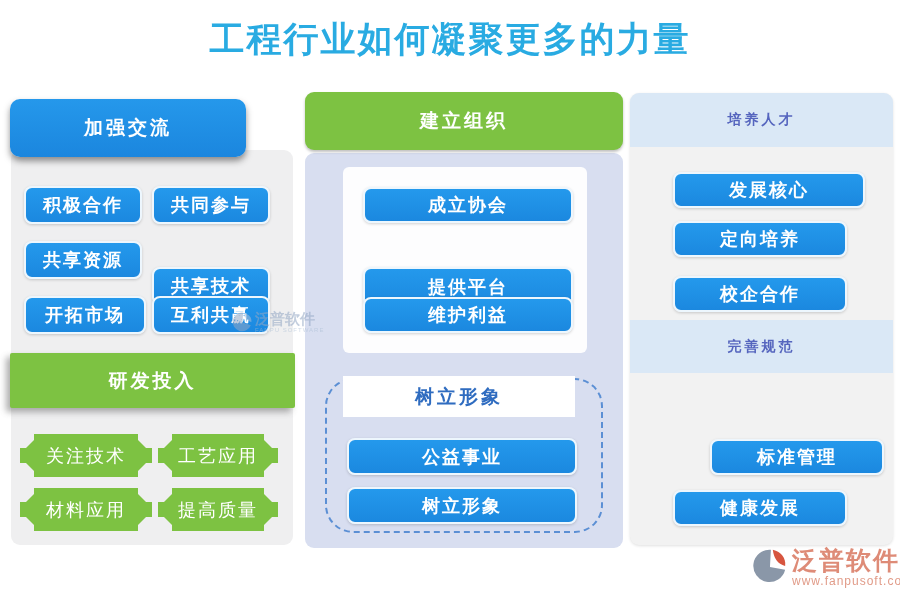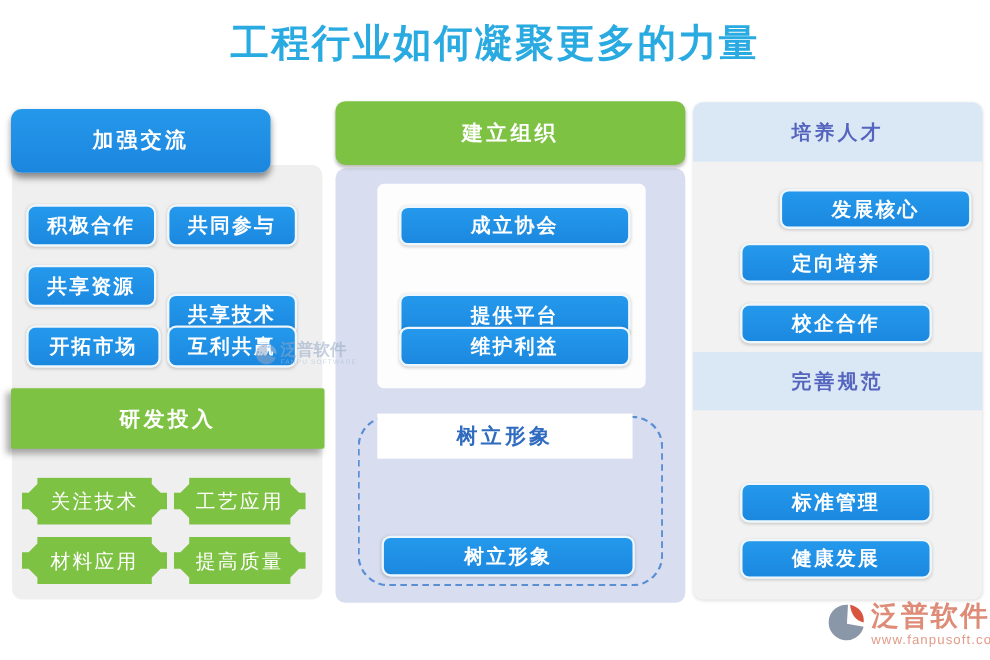--- a/index.html
+++ b/index.html
@@ -54,21 +54,21 @@
     border:2px dashed #5B8FD4;border-radius:28px;box-sizing:border-box;}
   .dashed-title{position:absolute;left:343px;top:376px;width:232px;height:41px;
     background:#ffffff;display:flex;align-items:center;justify-content:center;
     color:#2F6CC0;font-size:19px;font-weight:bold;letter-spacing:3px;}
 
   
   .right-panel{left:630px;top:93px;width:263px;height:452px;background:#F2F2F2;
     box-shadow:0 1px 3px rgba(0,0,0,0.12);}
   .band{position:absolute;left:630px;width:263px;background:#DAE8F6;
     display:flex;align-items:center;justify-content:center;
-    color:#5565BE;font-size:18px;font-weight:bold;letter-spacing:3px;}
+    color:#5565BE;font-size:14px;font-weight:bold;letter-spacing:3px;}
   .band1{top:93px;height:54px;border-radius:9px 9px 0 0;}
   .band2{top:320px;height:53px;}
 
   
   .watermark{position:absolute;left:231px;top:311px;display:flex;align-items:flex-start;
     opacity:0.55;pointer-events:none;}
   .watermark .wm-txt{color:#93A7C4;font-size:15px;font-weight:bold;line-height:16px;}
   .watermark .wm-sub{color:#A9BDD4;font-size:6px;letter-spacing:1px;}
 
   
@@ -113,33 +113,34 @@
 
   <div class="mid-white"></div>
 
   <div class="btn-blue" style="left:363px;top:187px;width:210px;height:36px;">成立协会</div>
   <div class="btn-blue" style="left:363px;top:242px;width:210px;height:40px;margin-top:25px;">提供平台</div>
   <div class="btn-blue" style="left:363px;top:297px;width:210px;height:36px;">维护利益</div>
 
   <div class="dashed-box"></div>
   <div class="dashed-title">树立形象</div>
 
+  <div class="btn-blue" style="left:347px;top:438px;width:230px;height:37px;">公益事业</div>
   <div class="btn-blue" style="left:347px;top:487px;width:230px;height:37px;">树立形象</div>
 
   <div class="panel right-panel"></div>
 
   <div class="band band1">培养人才</div>
 
-  <div class="btn-blue" style="left:673px;top:172px;width:174px;height:36px;margin-left:36px;">发展核心</div>
+  <div class="btn-blue" style="left:673px;top:172px;width:192px;height:36px;">发展核心</div>
   <div class="btn-blue" style="left:673px;top:276px;width:174px;height:36px;">校企合作</div>
   <div class="btn-blue" style="left:673px;top:221px;width:174px;height:36px;">定向培养</div>
 
   <div class="band band2">完善规范</div>
 
-  <div class="btn-blue" style="left:673px;top:439px;width:174px;height:36px;">标准管理</div>
+  <div class="btn-blue" style="left:710px;top:439px;width:174px;height:36px;">标准管理</div>
   <div class="btn-blue" style="left:673px;top:490px;width:174px;height:36px;">健康发展</div>
 
   <div class="watermark">
     <svg width="22" height="22" viewBox="0 0 40 40">
       <path fill="#93A7C4" d="M22 3 A17 17 0 1 0 36 26 L21 21 Z"></path>
       <path fill="#AABDD6" d="M24 4 C33 6 38 12 37 20 C29 18 25 12 24 4 Z"></path>
     </svg>
     <div style="margin-left:2px;">
       <div class="wm-txt">泛普软件</div>
       <div class="wm-sub">FANPU SOFTWARE</div>

